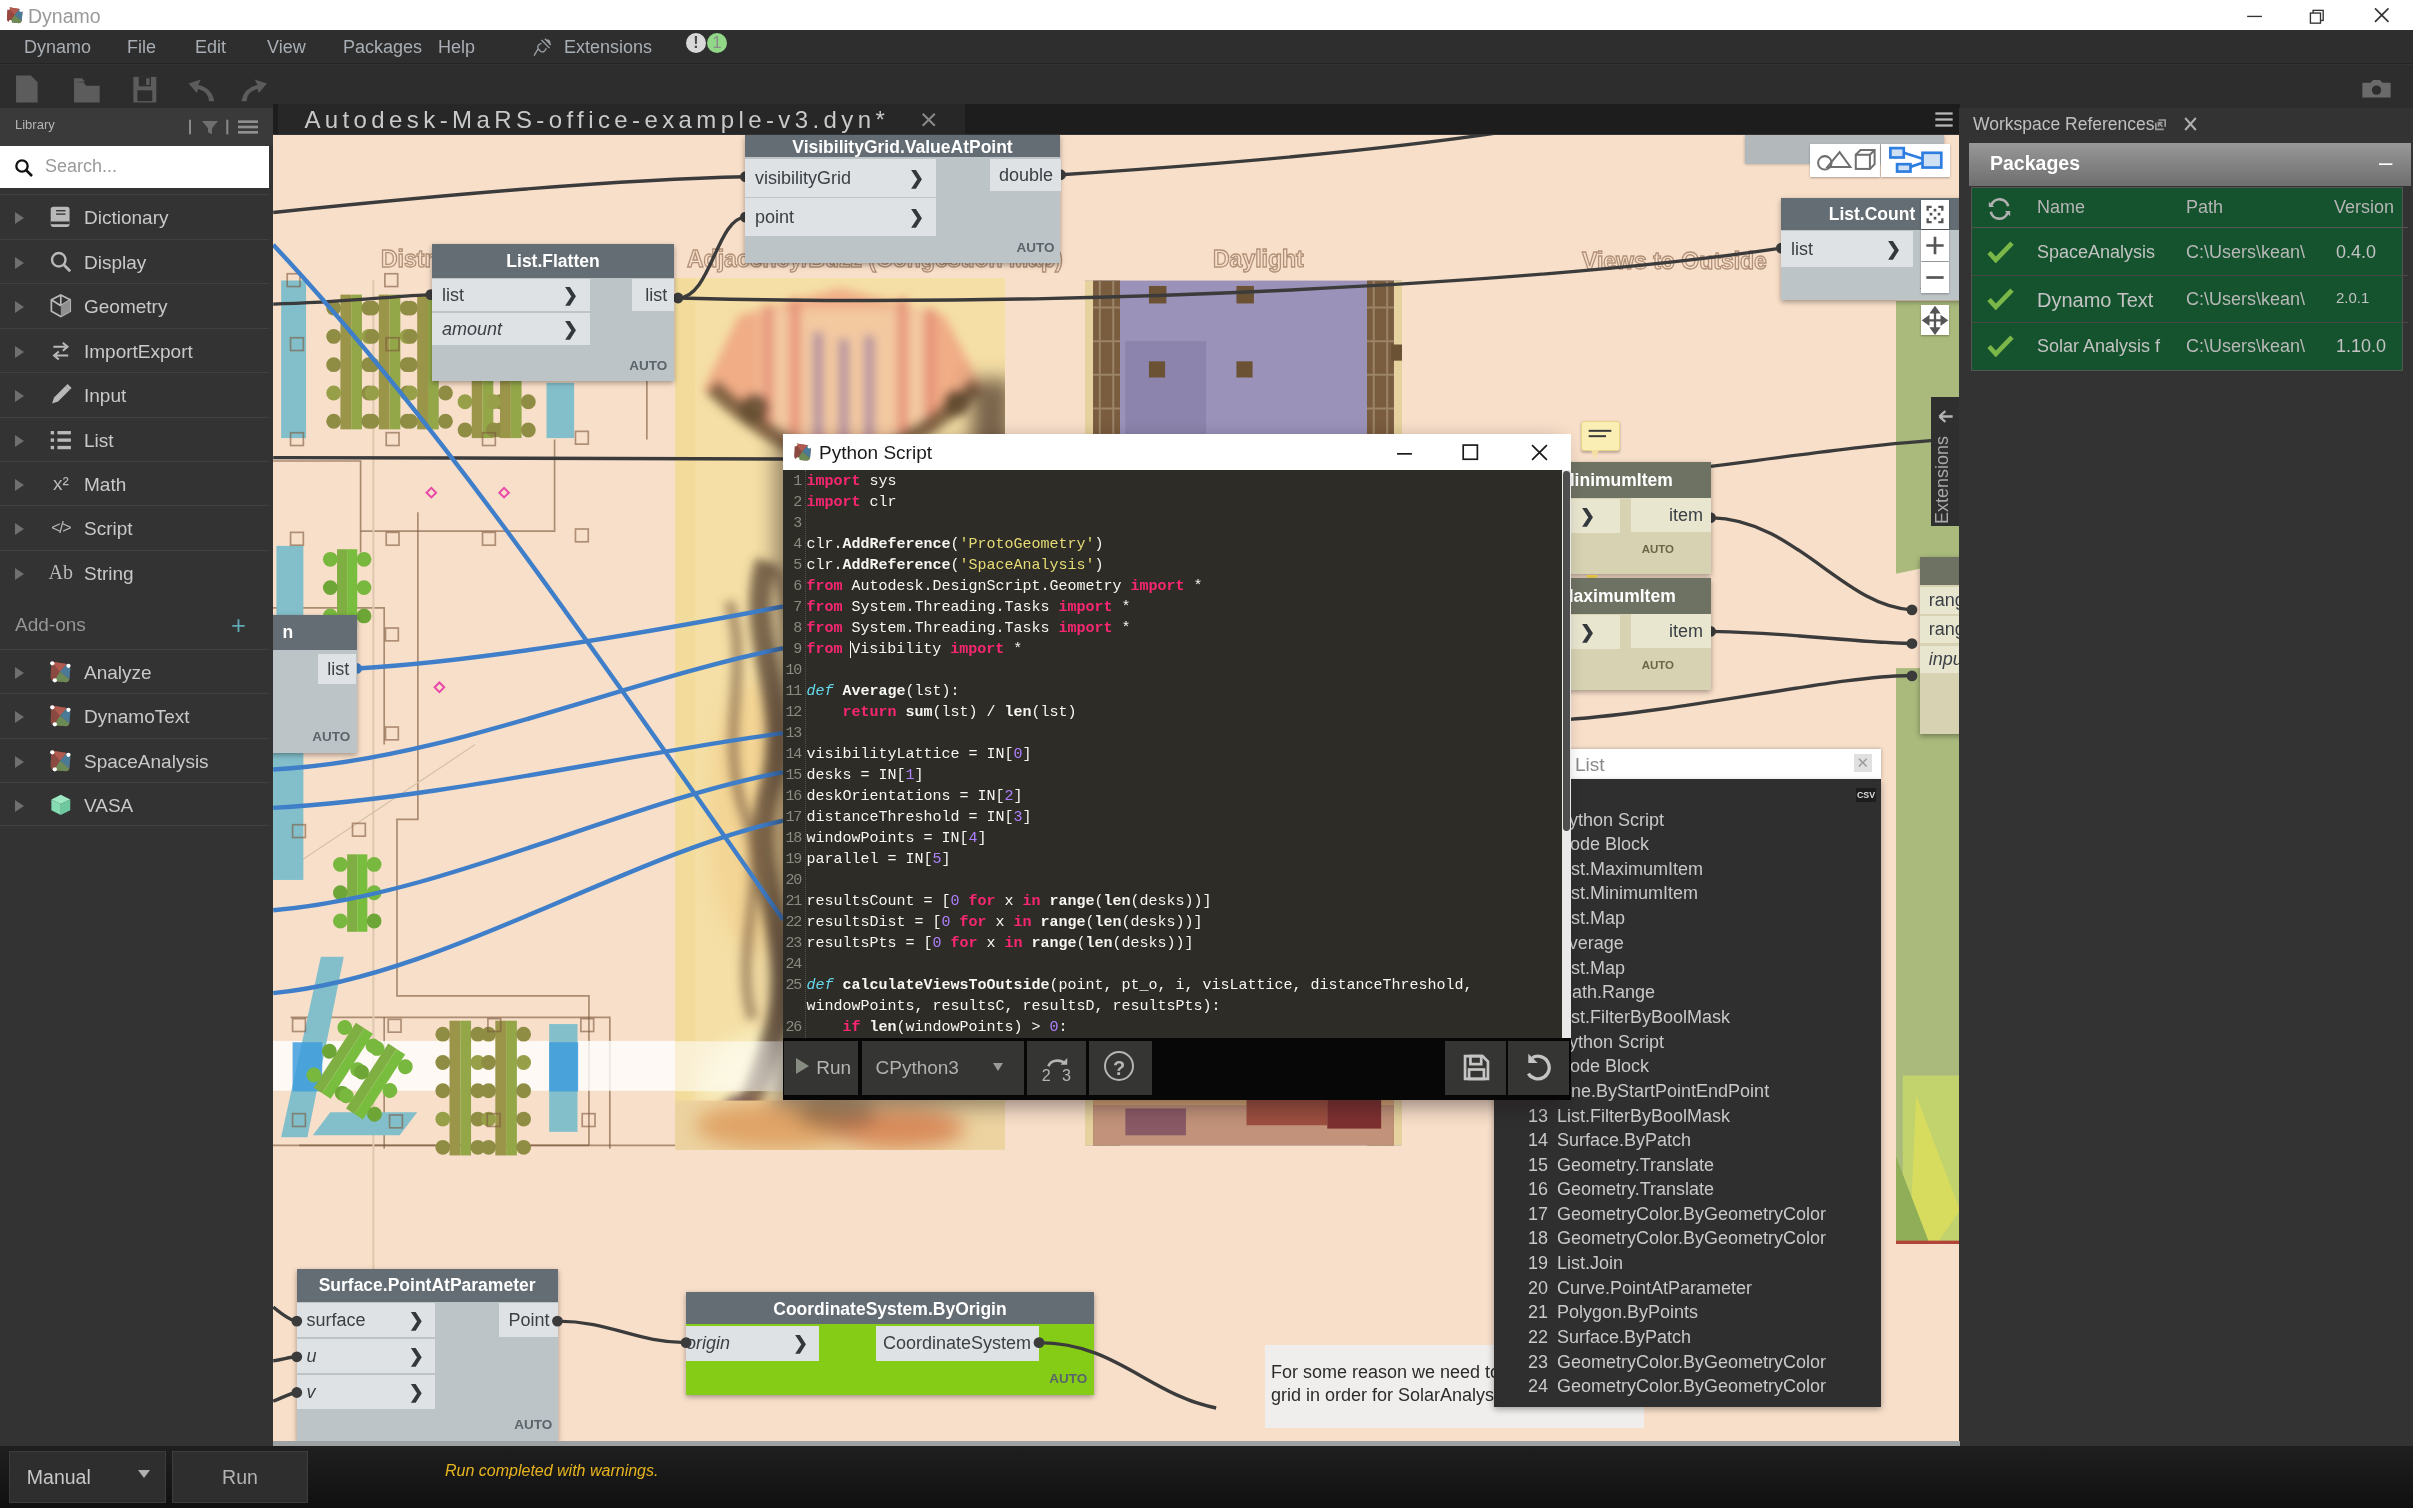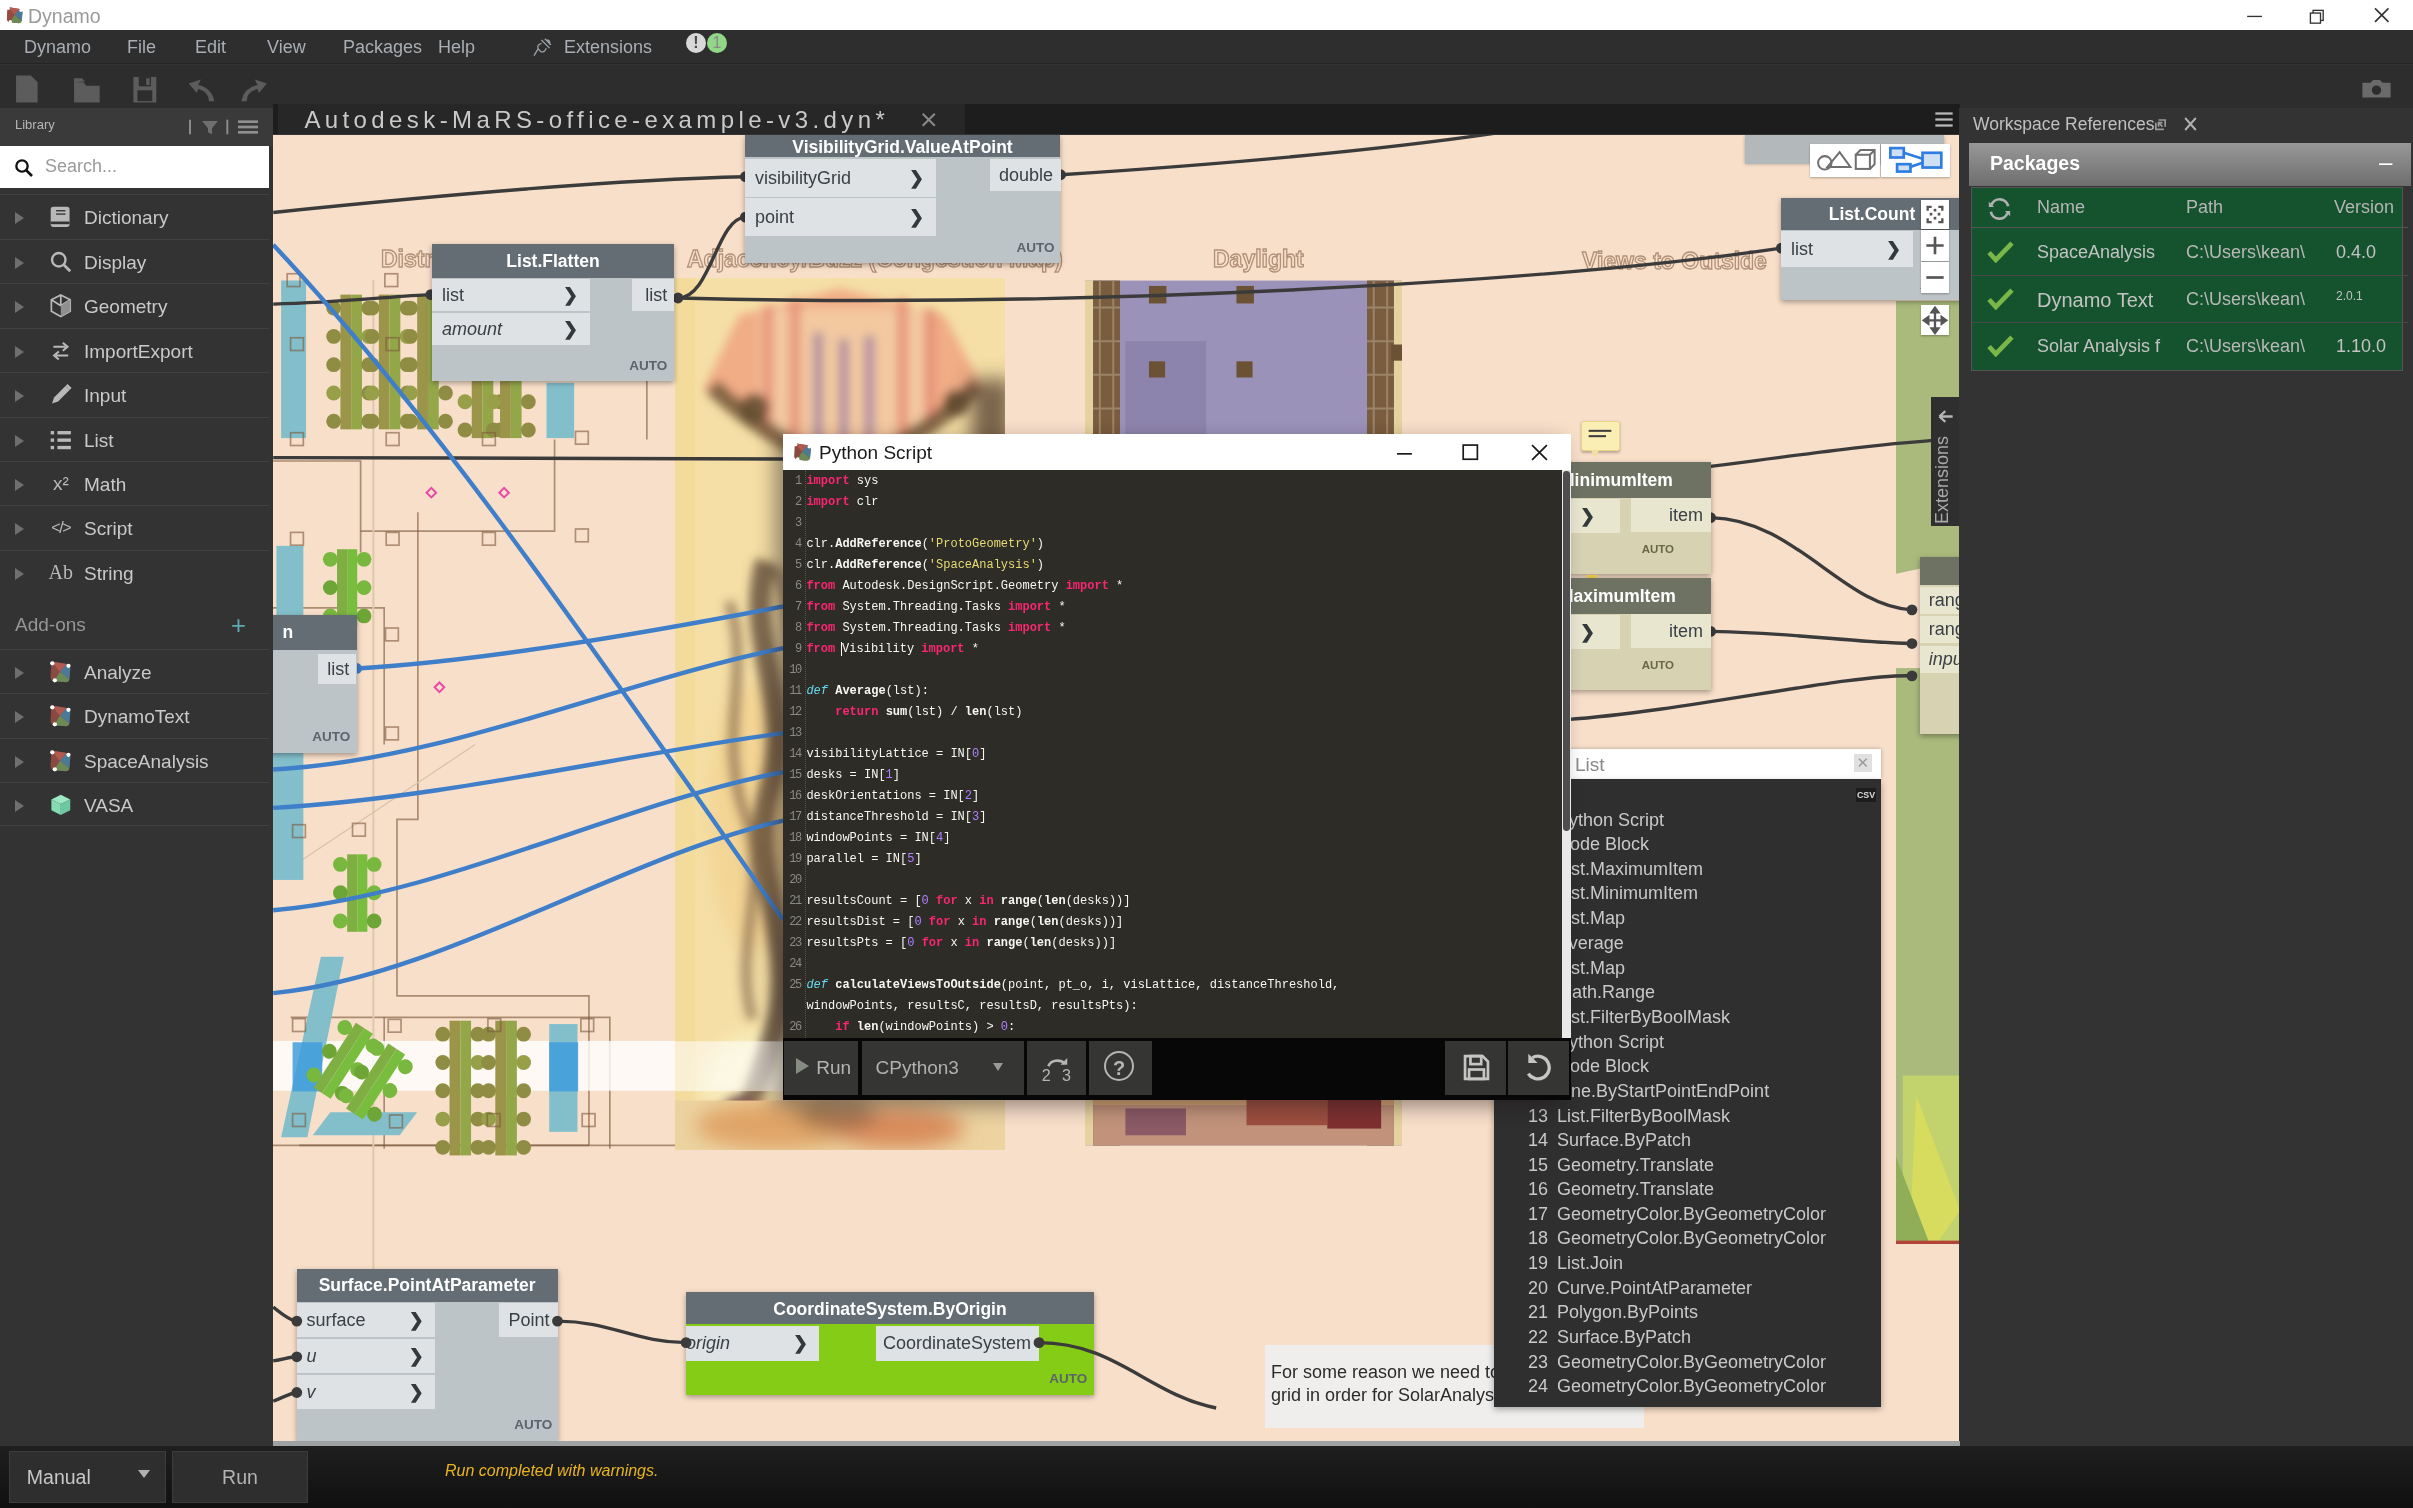--- a/index.html
+++ b/index.html
@@ -55,21 +55,21 @@
 .ddrow { position:absolute; left:0; width:100%; height:25px; font-size:18px; color:#c9c9c9; white-space:nowrap; }
 .ddrow b { position:absolute; width:54px; text-align:right; font-weight:normal; }
 .ddrow span { position:absolute; left:63px; }
 
 
 #pywin { position:absolute; left:510px; top:299px; width:788px; height:666px; box-shadow:-9.4px 6.7px 19px rgba(30,20,25,0.45); }
 #pytitle { position:absolute; left:0; top:0; width:788px; height:36px; background:#fff; }
 #pyedit { position:absolute; left:0; top:36px; width:788px; height:568px; background:#2d2c27; overflow:hidden; }
 #pybar { position:absolute; left:0; top:604px; width:788px; height:62px; background:#070707; }
 .pybtn { position:absolute; top:2.7px; height:54px; background:#353533; }
-#pycode { position:absolute; left:0; top:1.3px; width:768px; font-family:"Liberation Mono",monospace; font-size:12px; line-height:21px; color:#f8f8f2; }
+#pycode { position:absolute; left:0; top:1.3px; width:768px; font-family:"Liberation Mono",monospace; font-size:15px; line-height:21px; color:#f8f8f2; }
 #pycode div { white-space:pre; height:21px; }
 #pycode .ln { display:inline-block; width:18px; text-align:right; color:#8a8a7f; margin-right:5.4px; letter-spacing:-1.3px; }
 .kw { color:#f92672; font-weight:bold; }
 .st { color:#e6db74; }
 .nm { color:#ae81ff; }
 .df { color:#66d9ef; font-style:italic; }
 .bi { font-weight:bold; }
 #pygutterline { position:absolute; left:22px; top:36px; height:568px; border-left:1.3px dotted #55544c; }
 
 
@@ -939,21 +939,21 @@
         <div class="abs" style="left:65px;top:12.8px;font-size:18px;color:#c3c3c3">SpaceAnalysis</div>
         <div class="abs" style="left:214px;top:12.8px;font-size:18px;color:#b8b8b8">C:\Users\kean\</div>
         <div class="abs" style="left:364px;top:12.8px;font-size:18px;color:#c3c3c3">0.4.0</div>
       </div>
       <div class="abs" style="left:0;top:88px;width:436px;height:47px;border-bottom:0.7px solid #484848">
         <svg class="abs" style="left:15px;top:12px" width="27" height="21.6" viewBox="0 0 40 32">
             <path d="M3 17 l10 11 L37 3" fill="none" stroke="#7ab648" stroke-width="7"></path>
           </svg>
         <div class="abs" style="left:65px;top:12.8px;font-size:20px;color:#c3c3c3">Dynamo Text</div>
         <div class="abs" style="left:214px;top:12.8px;font-size:18px;color:#b8b8b8">C:\Users\kean\</div>
-        <div class="abs" style="left:364px;top:12.8px;font-size:12px;color:#c3c3c3">2.0.1</div>
+        <div class="abs" style="left:364px;top:12.8px;font-size:15px;color:#c3c3c3">2.0.1</div>
       </div>
       <div class="abs" style="left:0;top:135px;width:436px;height:47px">
         <svg class="abs" style="left:15px;top:12px" width="27" height="21.6" viewBox="0 0 40 32">
             <path d="M3 17 l10 11 L37 3" fill="none" stroke="#7ab648" stroke-width="7"></path>
           </svg>
         <div class="abs" style="left:65px;top:12.8px;font-size:18px;color:#c3c3c3">Solar Analysis f</div>
         <div class="abs" style="left:214px;top:12.8px;font-size:18px;color:#b8b8b8">C:\Users\kean\</div>
         <div class="abs" style="left:364px;top:12.8px;font-size:18px;color:#c3c3c3">1.10.0</div>
       </div>
     </div>

